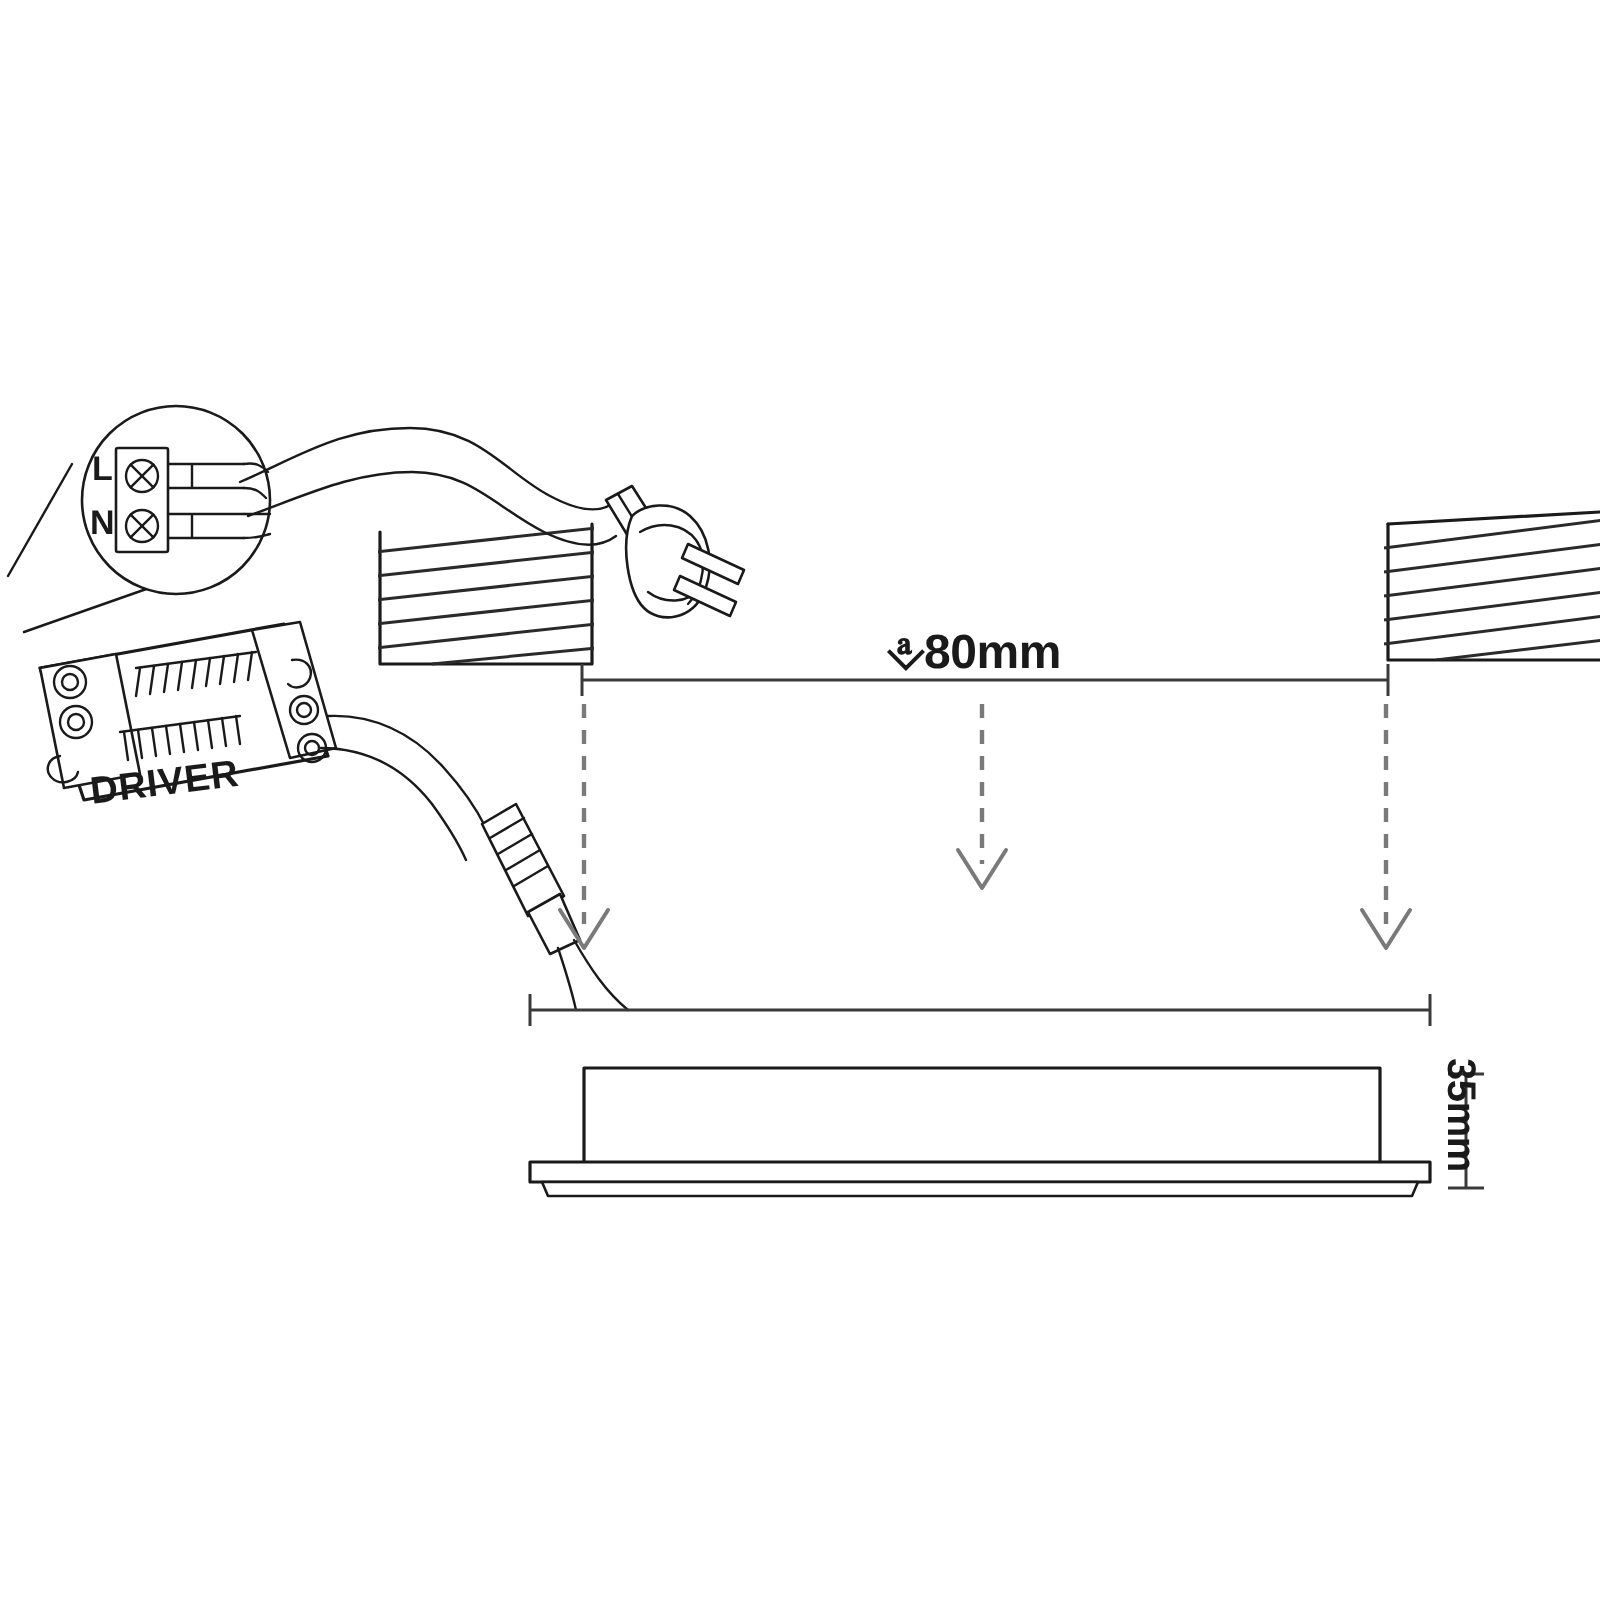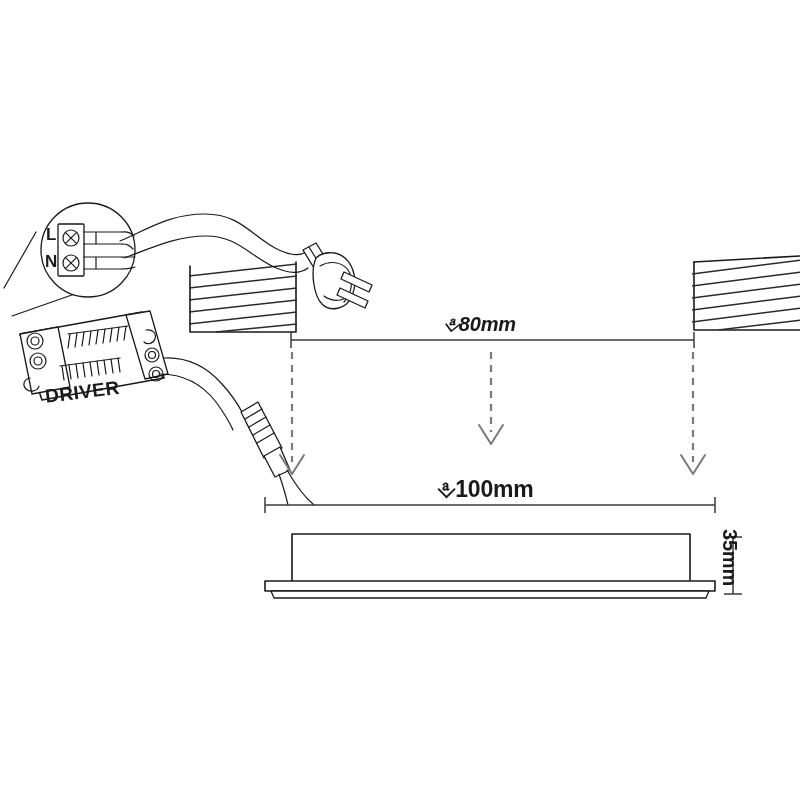--- a/index.html
+++ b/index.html
@@ -31,22 +31,21 @@
     position: absolute;
     font-family: "Liberation Sans", sans-serif;
     font-weight: bold;
     color: #1a1a1a;
     white-space: nowrap;
     letter-spacing: -0.2px;
   }
   #label-80 {
     left: 443px;
     top: 313px;
-    font-size: 20px;
-    font-style: italic;
+    font-size: 24px;
   }
   #label-100 {
     left: 437px;
     top: 476px;
     font-size: 23px;
   }
   #label-35 {
     left: 741px;
     top: 529px;
     font-size: 20px;
@@ -283,21 +282,20 @@
     <g>
       <line class="dimln" x1="733" y1="537" x2="733" y2="594"></line>
       <line class="dimln" x1="724" y1="537" x2="742" y2="537"></line>
       <line class="dimln" x1="724" y1="594" x2="742" y2="594"></line>
     </g>
 
   </svg>
 
   <div class="dim-text" id="label-80">⎀80mm</div>
 
-  <div class="dim-text" id="label-100">⎀100mm</div>
 
   <div class="dim-text" id="label-35">35mm</div>
 
   <div class="dim-text" id="label-driver">DRIVER</div>
 
   <div class="dim-text" id="label-L">L</div>
 
   <div class="dim-text" id="label-N">N</div>
 
 </div>

